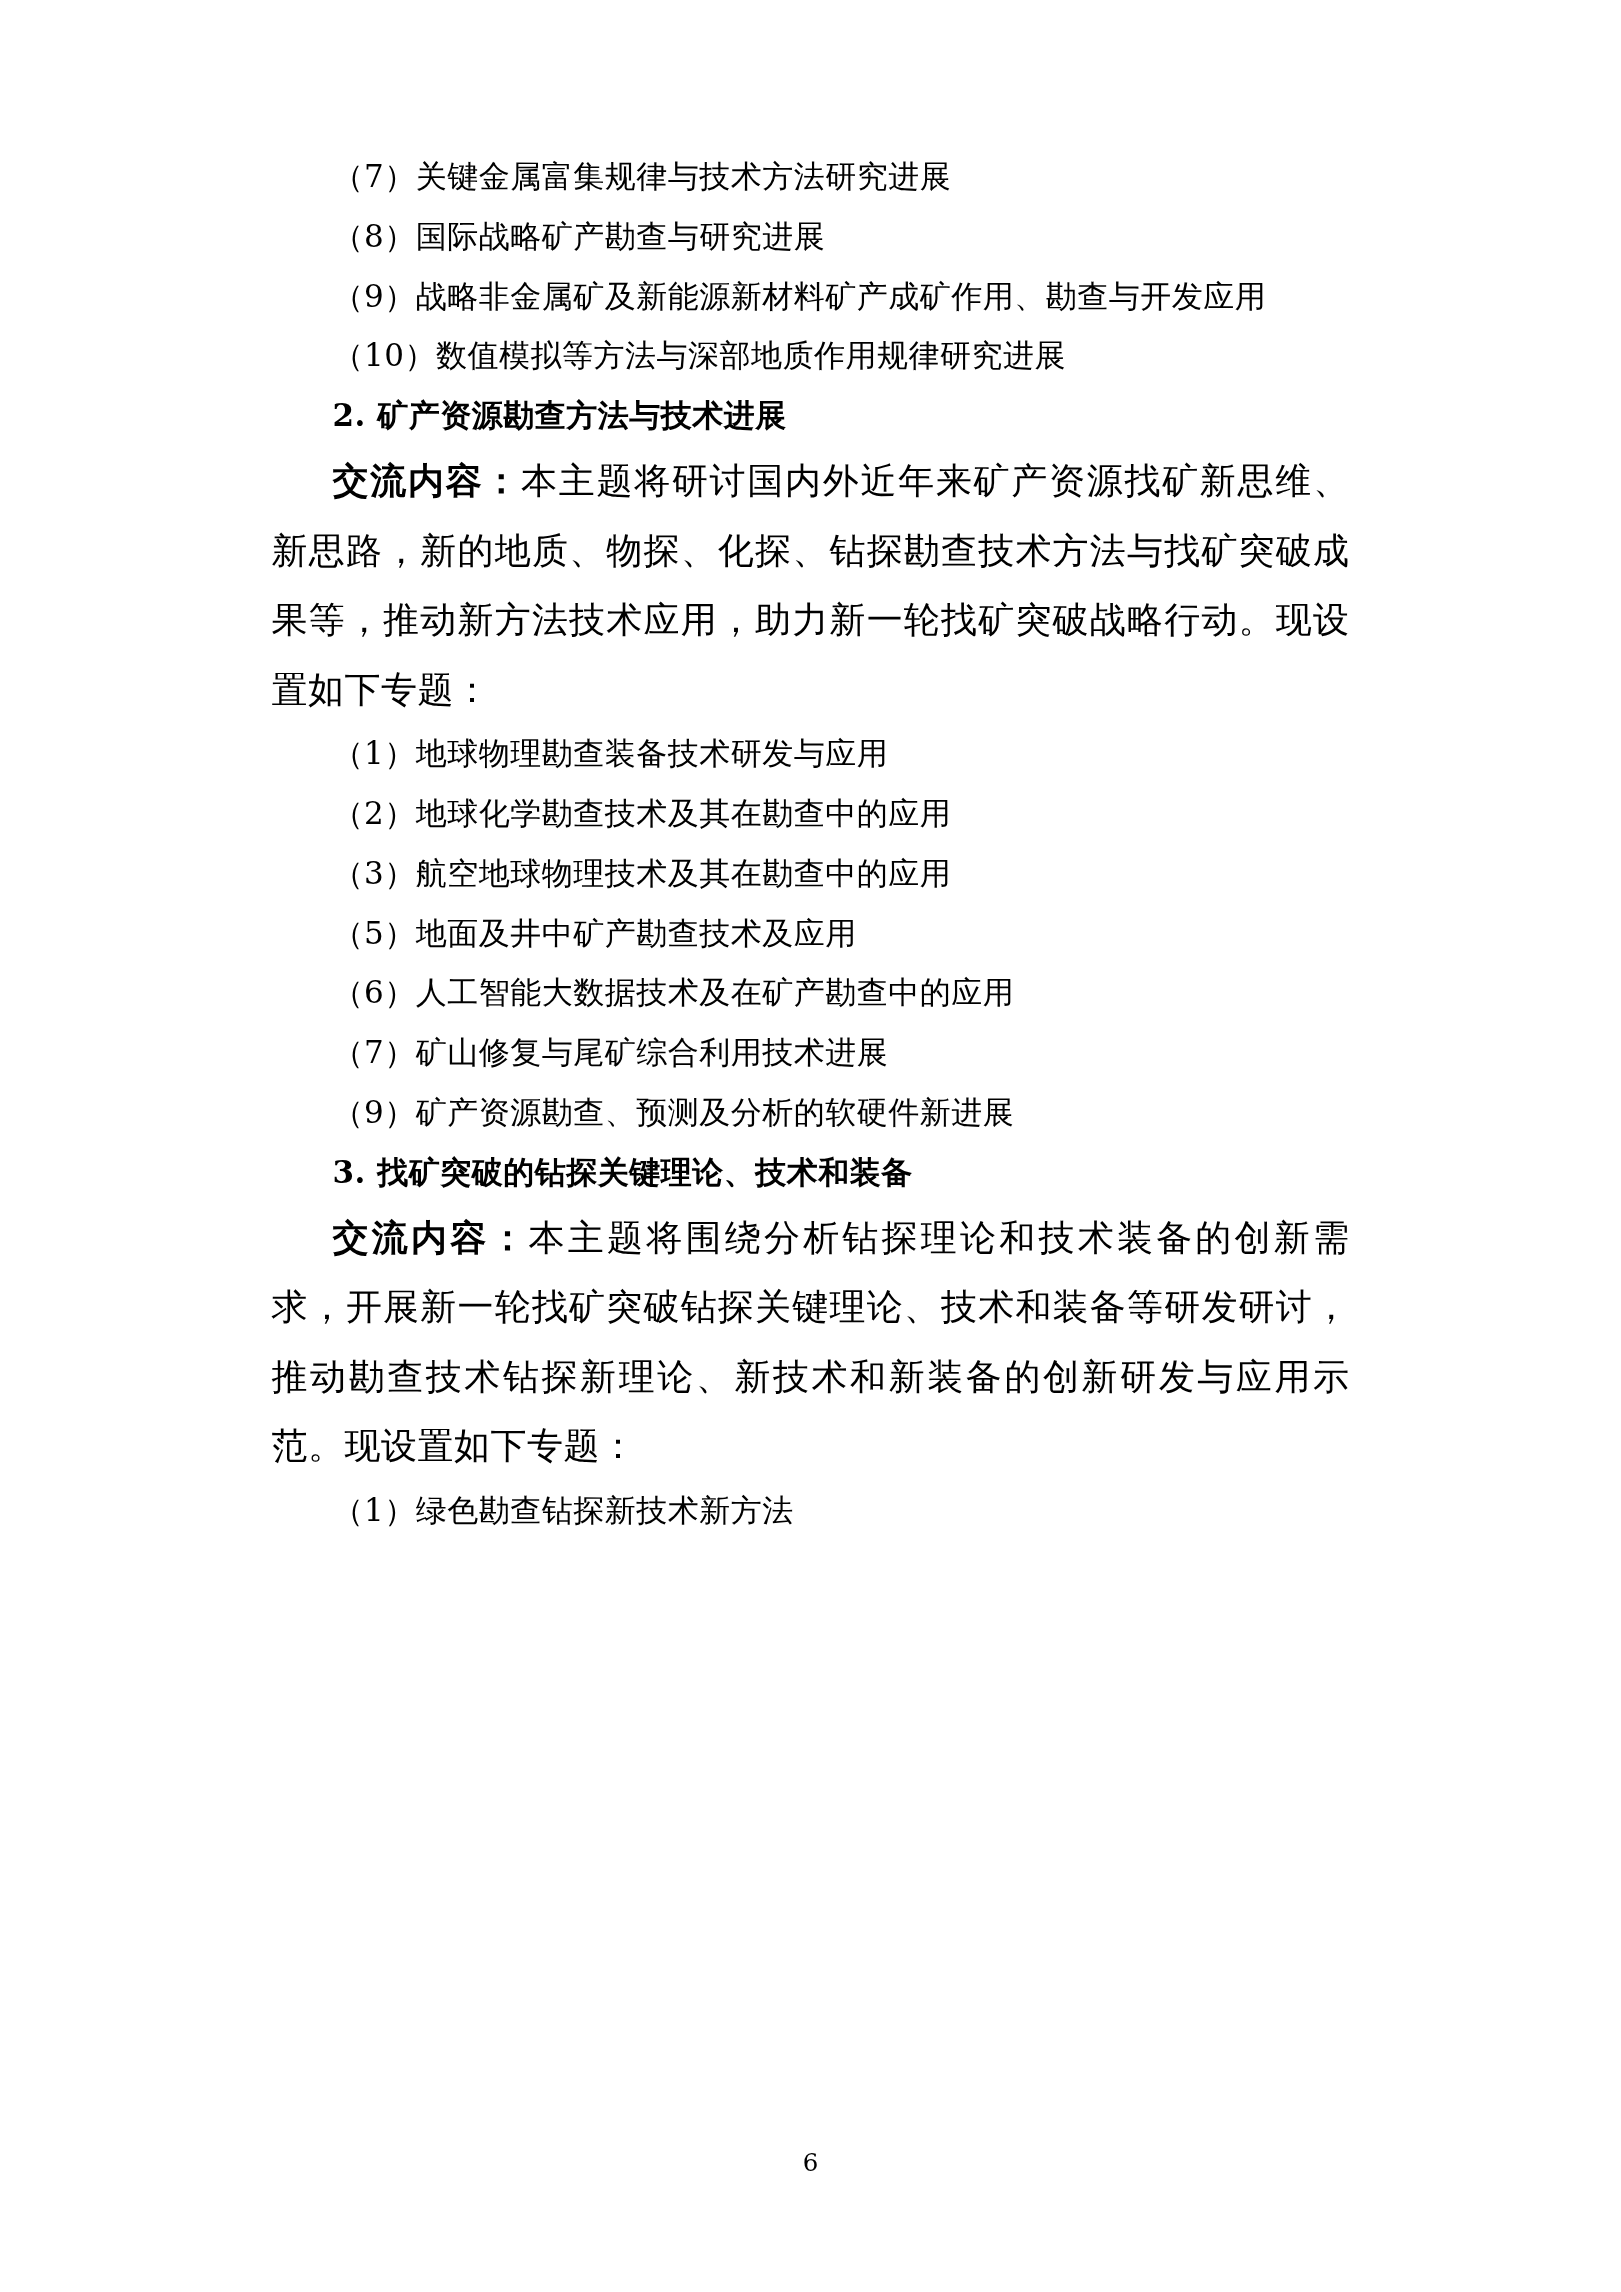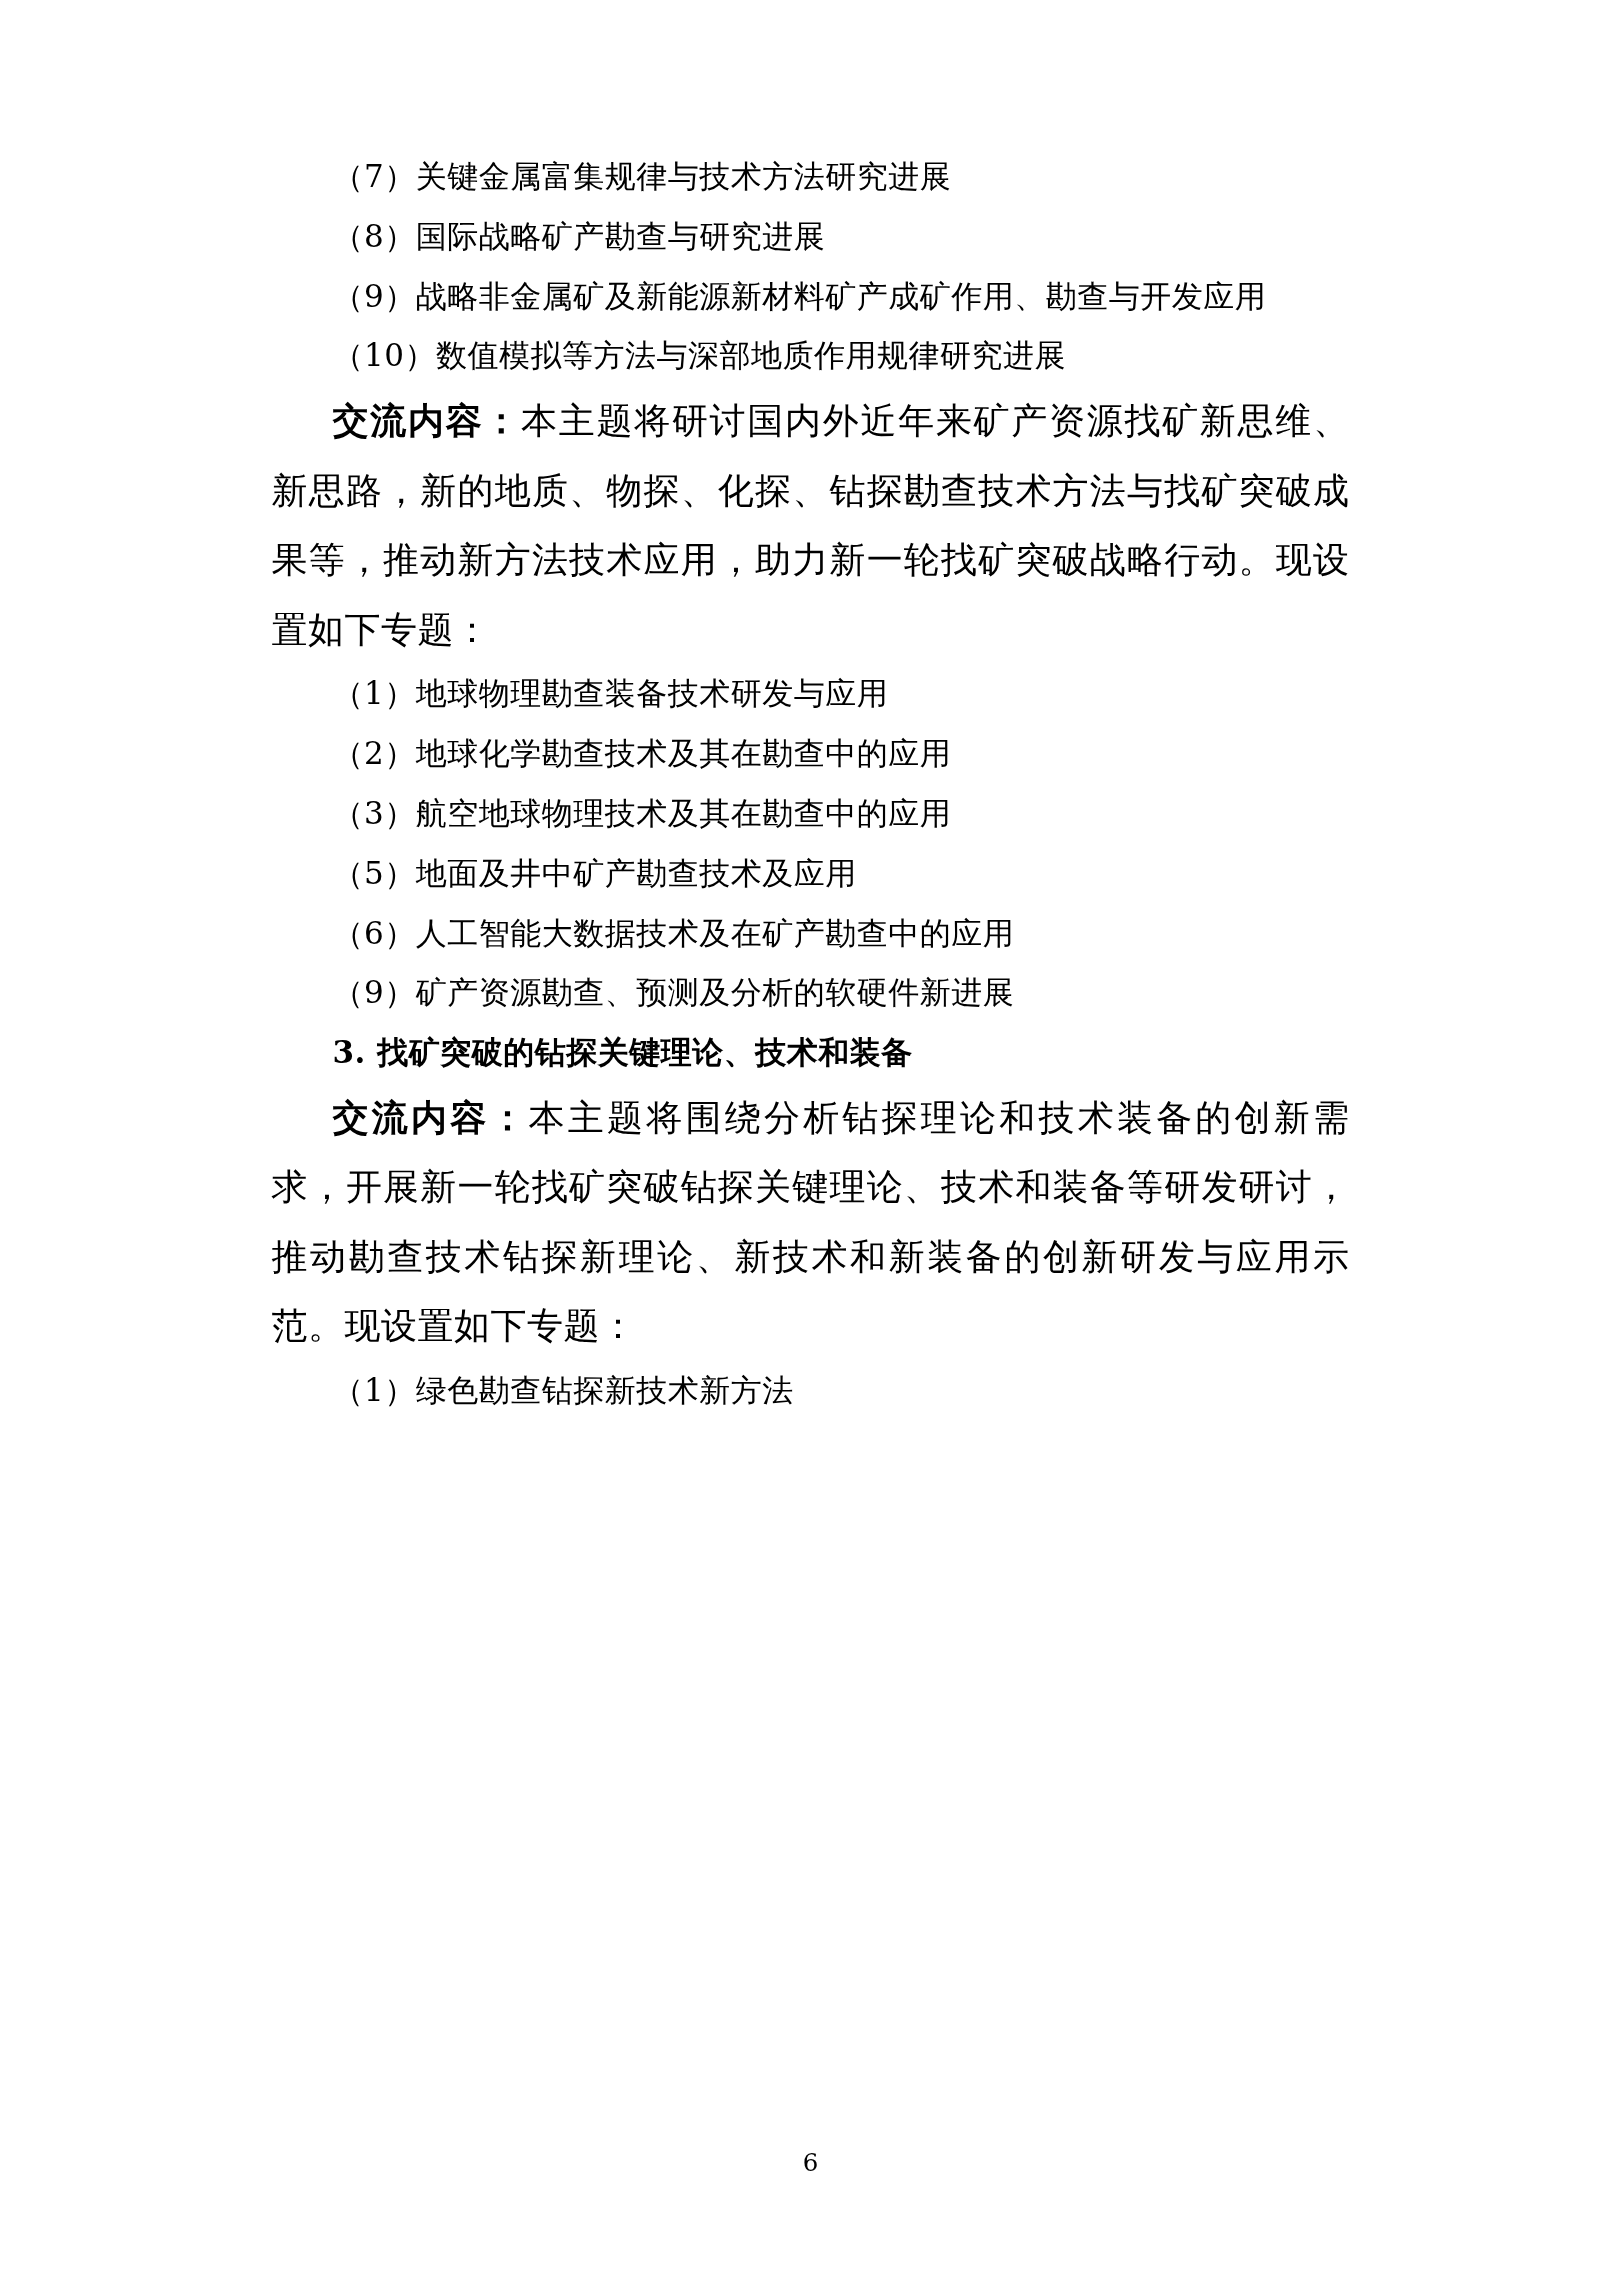--- a/index.html
+++ b/index.html
@@ -78,28 +78,30 @@
 <body>
 
 <div class="page">
   <div class="content">
 
     <p class="item">（7）关键金属富集规律与技术方法研究进展</p>
     <p class="item">（8）国际战略矿产勘查与研究进展</p>
     <p class="item-wrap">（9）战略非金属矿及新能源新材料矿产成矿作用、勘查与开发应用</p>
     <p class="item">（10）数值模拟等方法与深部地质作用规律研究进展</p>
 
+    <p class="heading">2. 矿产资源勘查方法与技术进展</p>
 
     <p class="body-para"><span class="lead">交流内容：</span><span>本主题将研讨国内外近年来矿产资源找矿新思维、新思路，新的地质、物探、化探、钻探勘查技术方法与找矿突破成果等，推动新方法技术应用，助力新一轮找矿突破战略行动。现设置如下专题：</span></p>
 
     <p class="item">（1）地球物理勘查装备技术研发与应用</p>
     <p class="item">（2）地球化学勘查技术及其在勘查中的应用</p>
     <p class="item">（3）航空地球物理技术及其在勘查中的应用</p>
     <p class="item">（5）地面及井中矿产勘查技术及应用</p>
     <p class="item">（6）人工智能大数据技术及在矿产勘查中的应用</p>
+    <p class="item">（7）矿山修复与尾矿综合利用技术进展</p>
     <p class="item">（9）矿产资源勘查、预测及分析的软硬件新进展</p>
 
     <p class="heading">3. 找矿突破的钻探关键理论、技术和装备</p>
 
     <p class="body-para"><span class="lead">交流内容：</span><span>本主题将围绕分析钻探理论和技术装备的创新需求，开展新一轮找矿突破钻探关键理论、技术和装备等研发研讨，推动勘查技术钻探新理论、新技术和新装备的创新研发与应用示范。现设置如下专题：</span></p>
 
     <p class="item">（1）绿色勘查钻探新技术新方法</p>
 
   </div>
   <div class="page-number">6</div>

